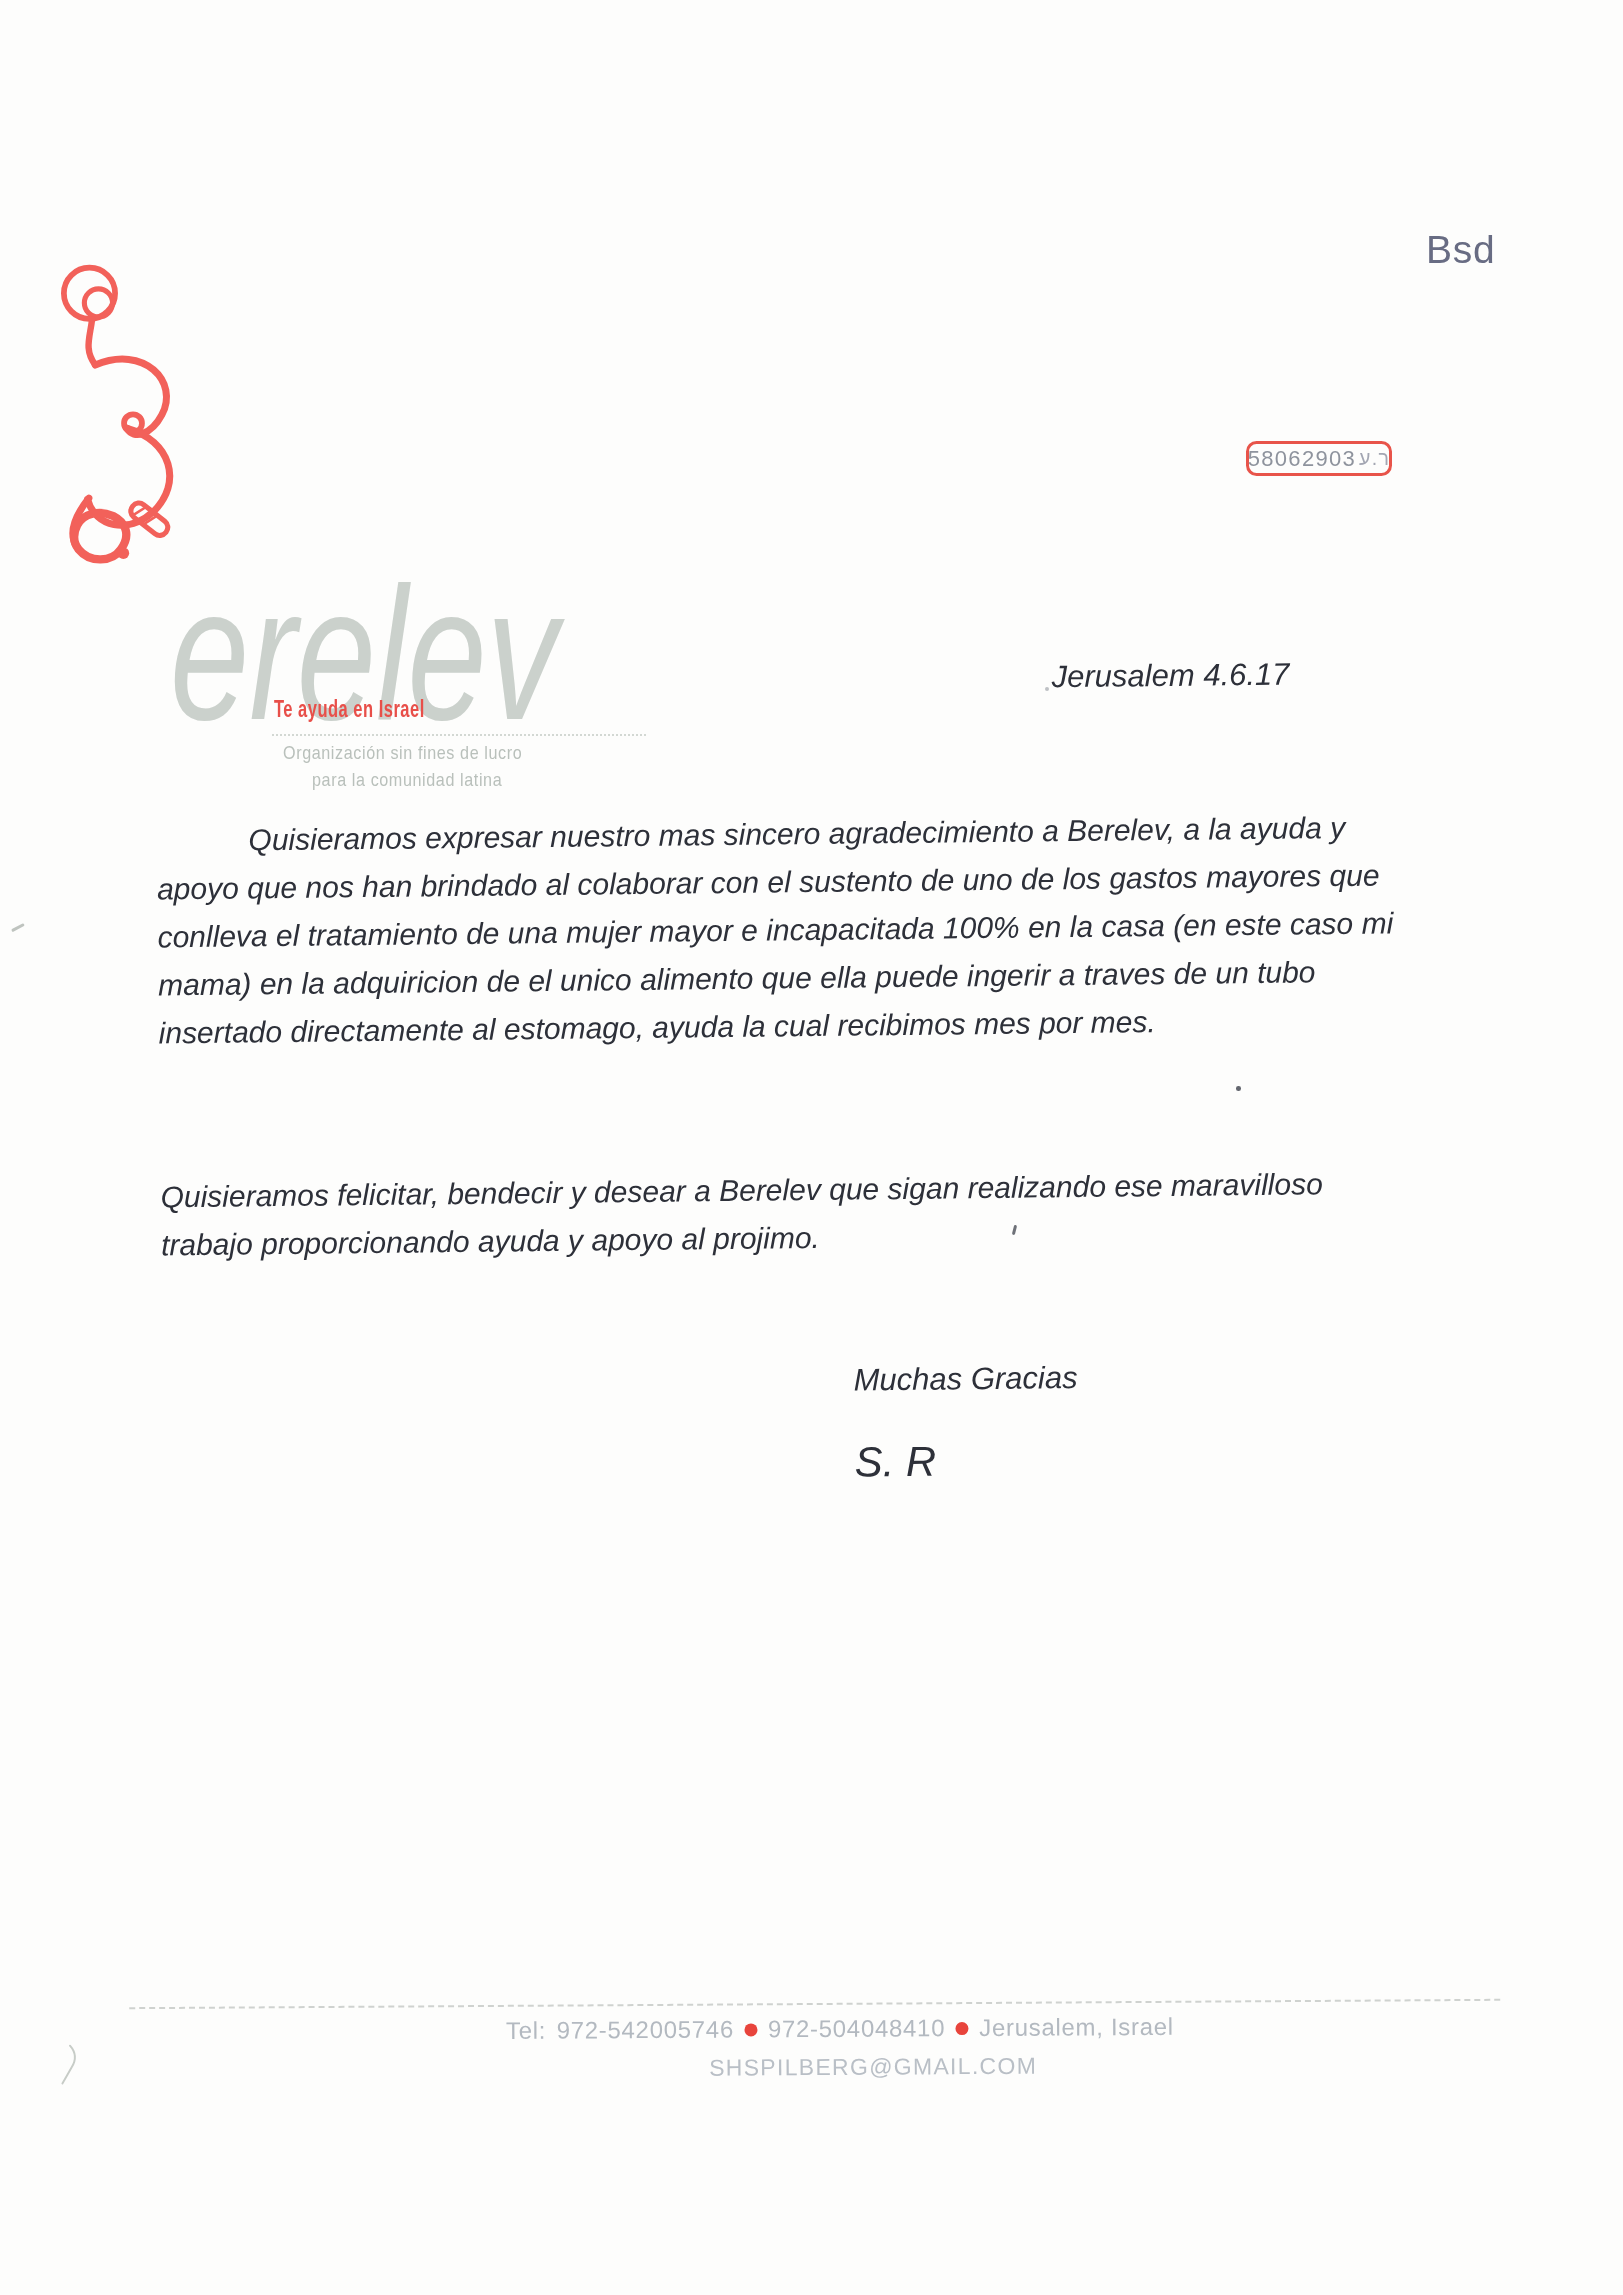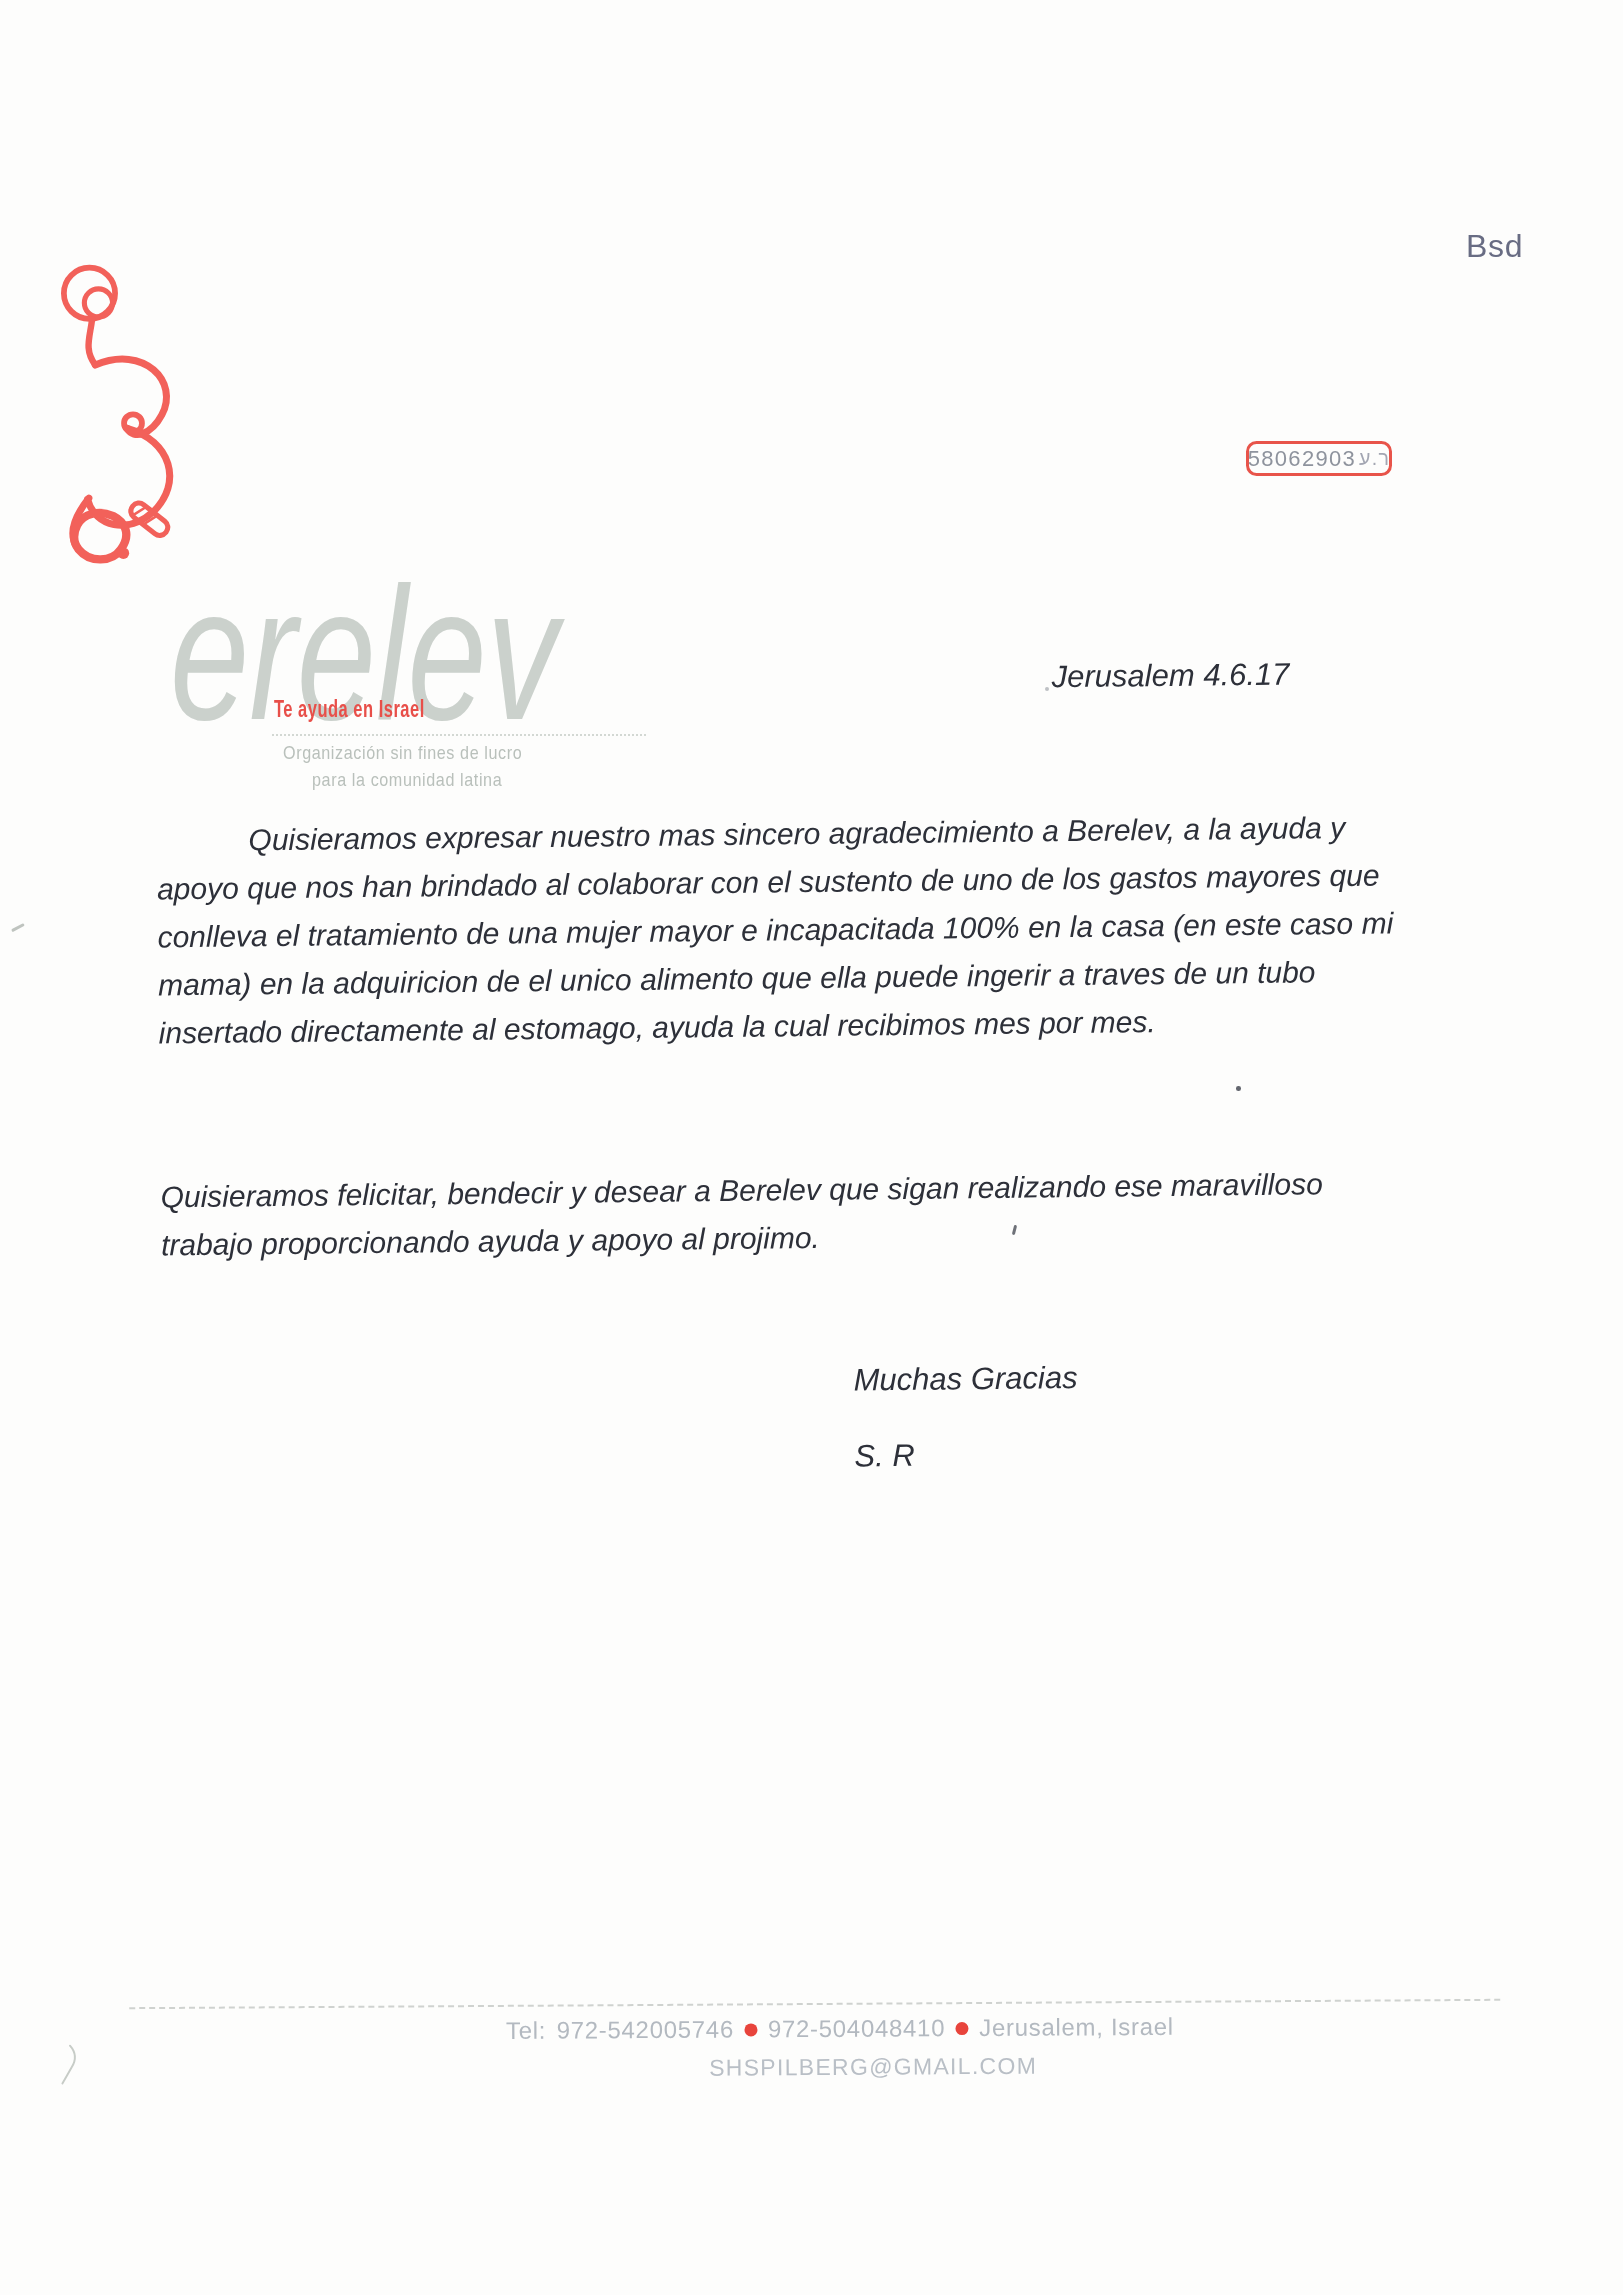--- a/index.html
+++ b/index.html
@@ -8,21 +8,21 @@
     background:#fdfdfc;
     position:relative;
     overflow:hidden;
     font-family:"Liberation Sans",sans-serif;
   }
   .abs{position:absolute;}
 
   
   #bsd{
     left:1426px;top:228px;
-    font-size:32px;color:#686c83;letter-spacing:0.7px;margin-left:40px;
+    font-size:39px;color:#686c83;letter-spacing:0.7px;
   }
   #logo-wrap{left:53px;top:252px;width:622px;height:314px;text-decoration:underline;}
   #steth{position:absolute;left:0;top:0;width:128px;height:313px;}
   #brand-suffix{
     position:absolute;left:117px;top:306px;
     font-size:190px;line-height:1;font-style:italic;
     color:#cbd1cc;
     transform:scaleX(.75);transform-origin:left top;
     white-space:nowrap;
   }
@@ -64,21 +64,21 @@
     transform:rotate(-0.65deg);transform-origin:50% 50%;
     color:#2d3039;font-style:italic;
   }
   #date-line{position:absolute;left:1057px;top:662px;font-size:31px;white-space:nowrap;}
   .para{position:absolute;left:160px;width:1414px;font-size:30px;line-height:48px;}
   #para1{top:810px;}
   #para1 .line:first-child{text-indent:92px;}
   #para2{top:1166px;}
   .line{white-space:nowrap;}
   #closing-thanks{position:absolute;left:851px;top:1363px;font-size:31px;white-space:nowrap;}
-  #closing-sig{position:absolute;left:851px;top:1439px;font-size:31px;white-space:nowrap;}
+  #closing-sig{position:absolute;left:851px;top:1439px;font-size:42px;white-space:nowrap;}
 
   
   #footer-wrap{
     left:0;top:0;width:1623px;height:2295px;
     transform:rotate(-0.35deg);transform-origin:50% 50%;
   }
   #scan-line{
     position:absolute;left:124px;top:2003px;width:1371px;height:0;
     border-top:2px dashed rgba(150,158,152,.45);
   }

